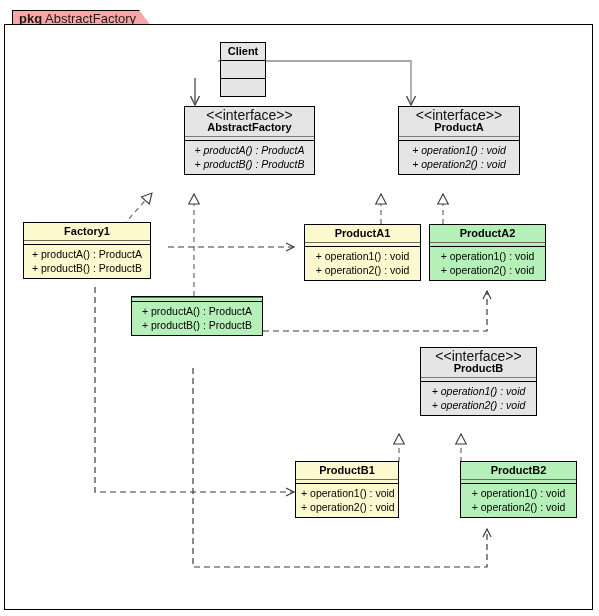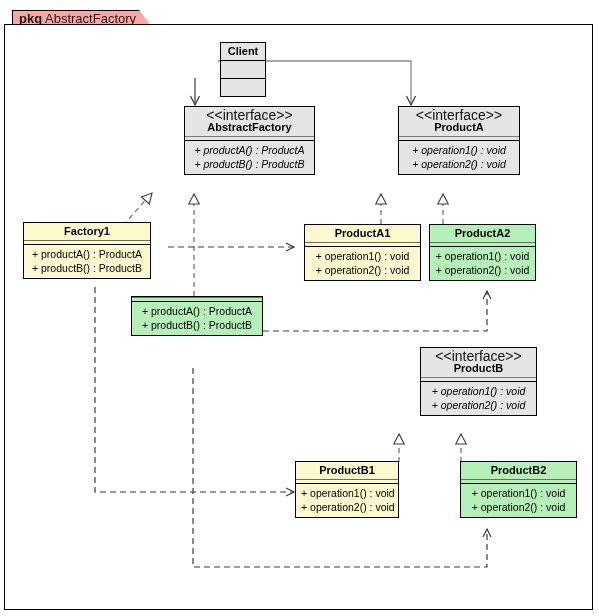--- a/index.html
+++ b/index.html
@@ -241,21 +241,21 @@
     <div class="hdr">
       <span class="nm">ProductA1</span>
     </div>
     <div class="sep"></div>
     <div class="body">
       <div class="row">+ operation1() : void</div>
       <div class="row">+ operation2() : void</div>
     </div>
   </div>
 
-  <div class="cls tint-green" style="left:429px; top:224px; width:107px;">
+  <div class="cls tint-green" style="left:429px; top:224px; width:117px;">
     <div class="hdr">
       <span class="nm">ProductA2</span>
     </div>
     <div class="sep"></div>
     <div class="body">
       <div class="row">+ operation1() : void</div>
       <div class="row">+ operation2() : void</div>
     </div>
   </div>
 

